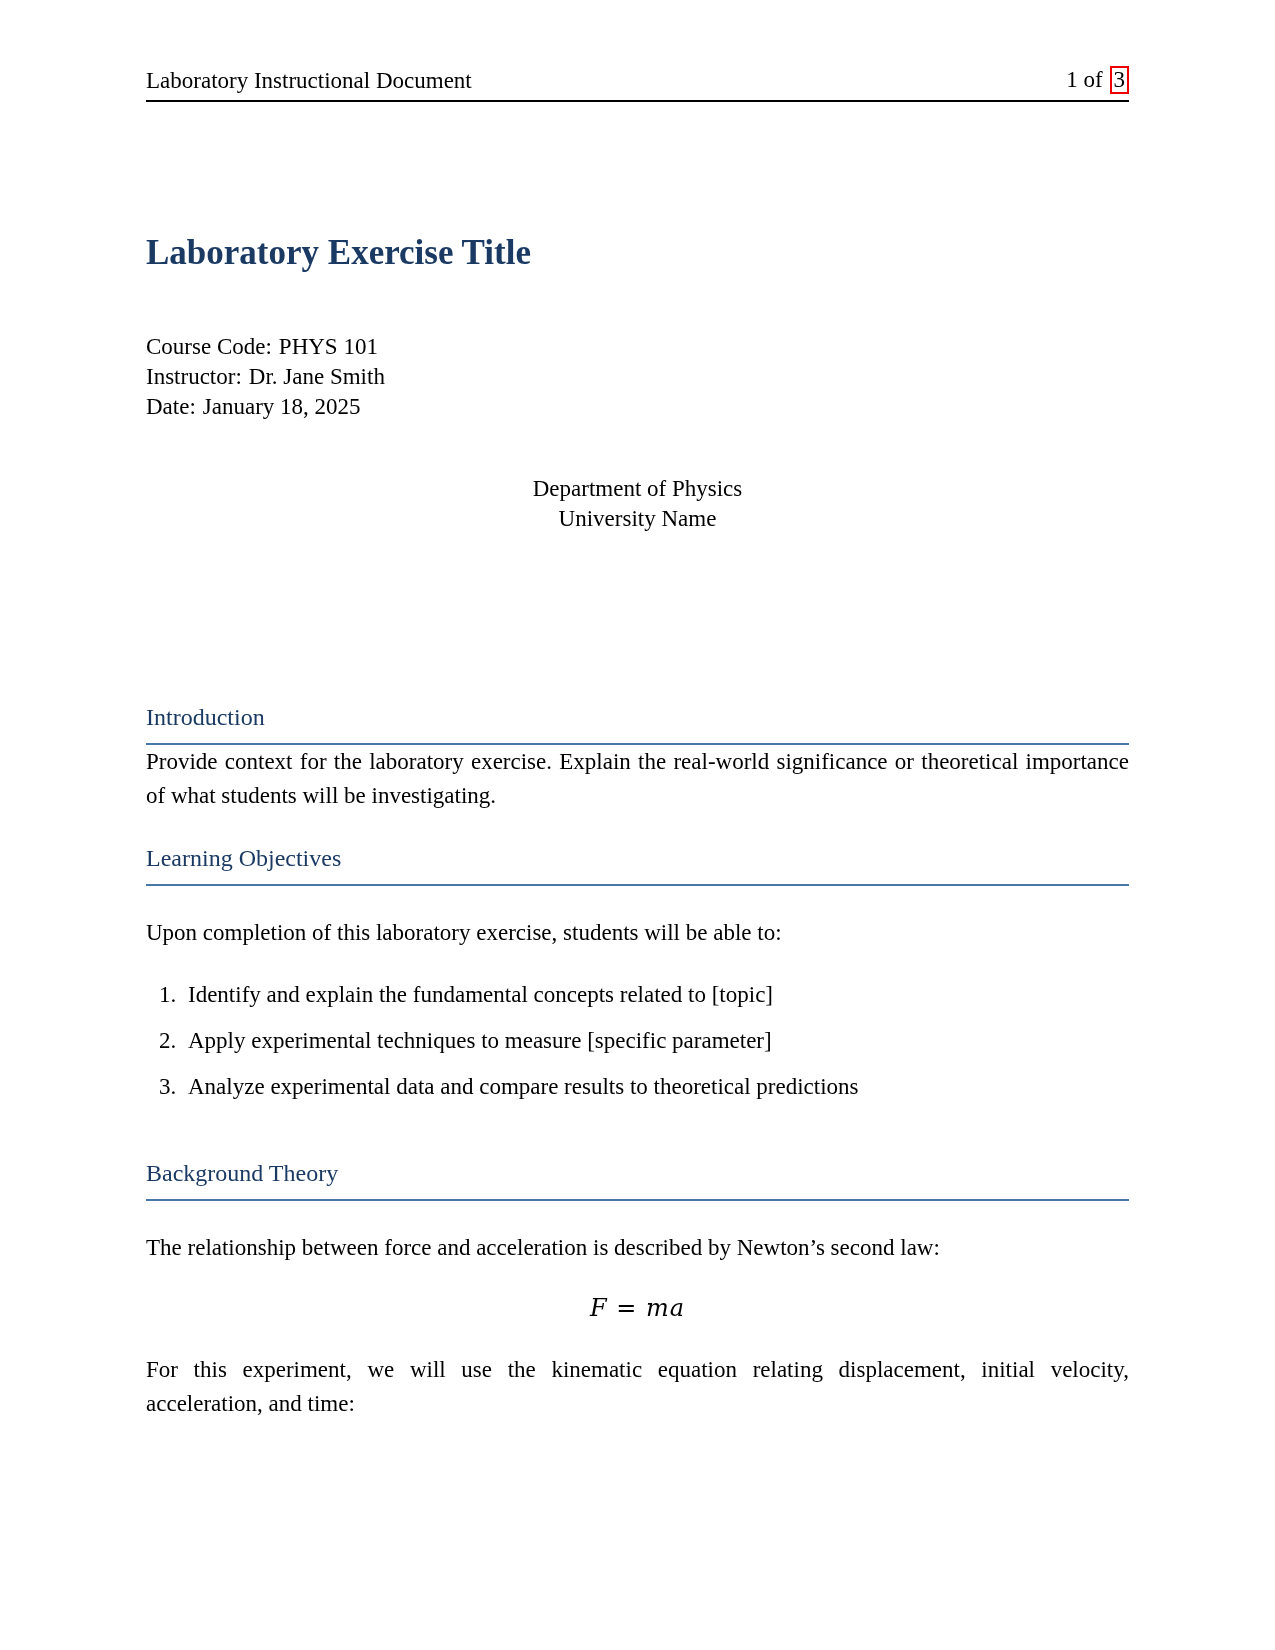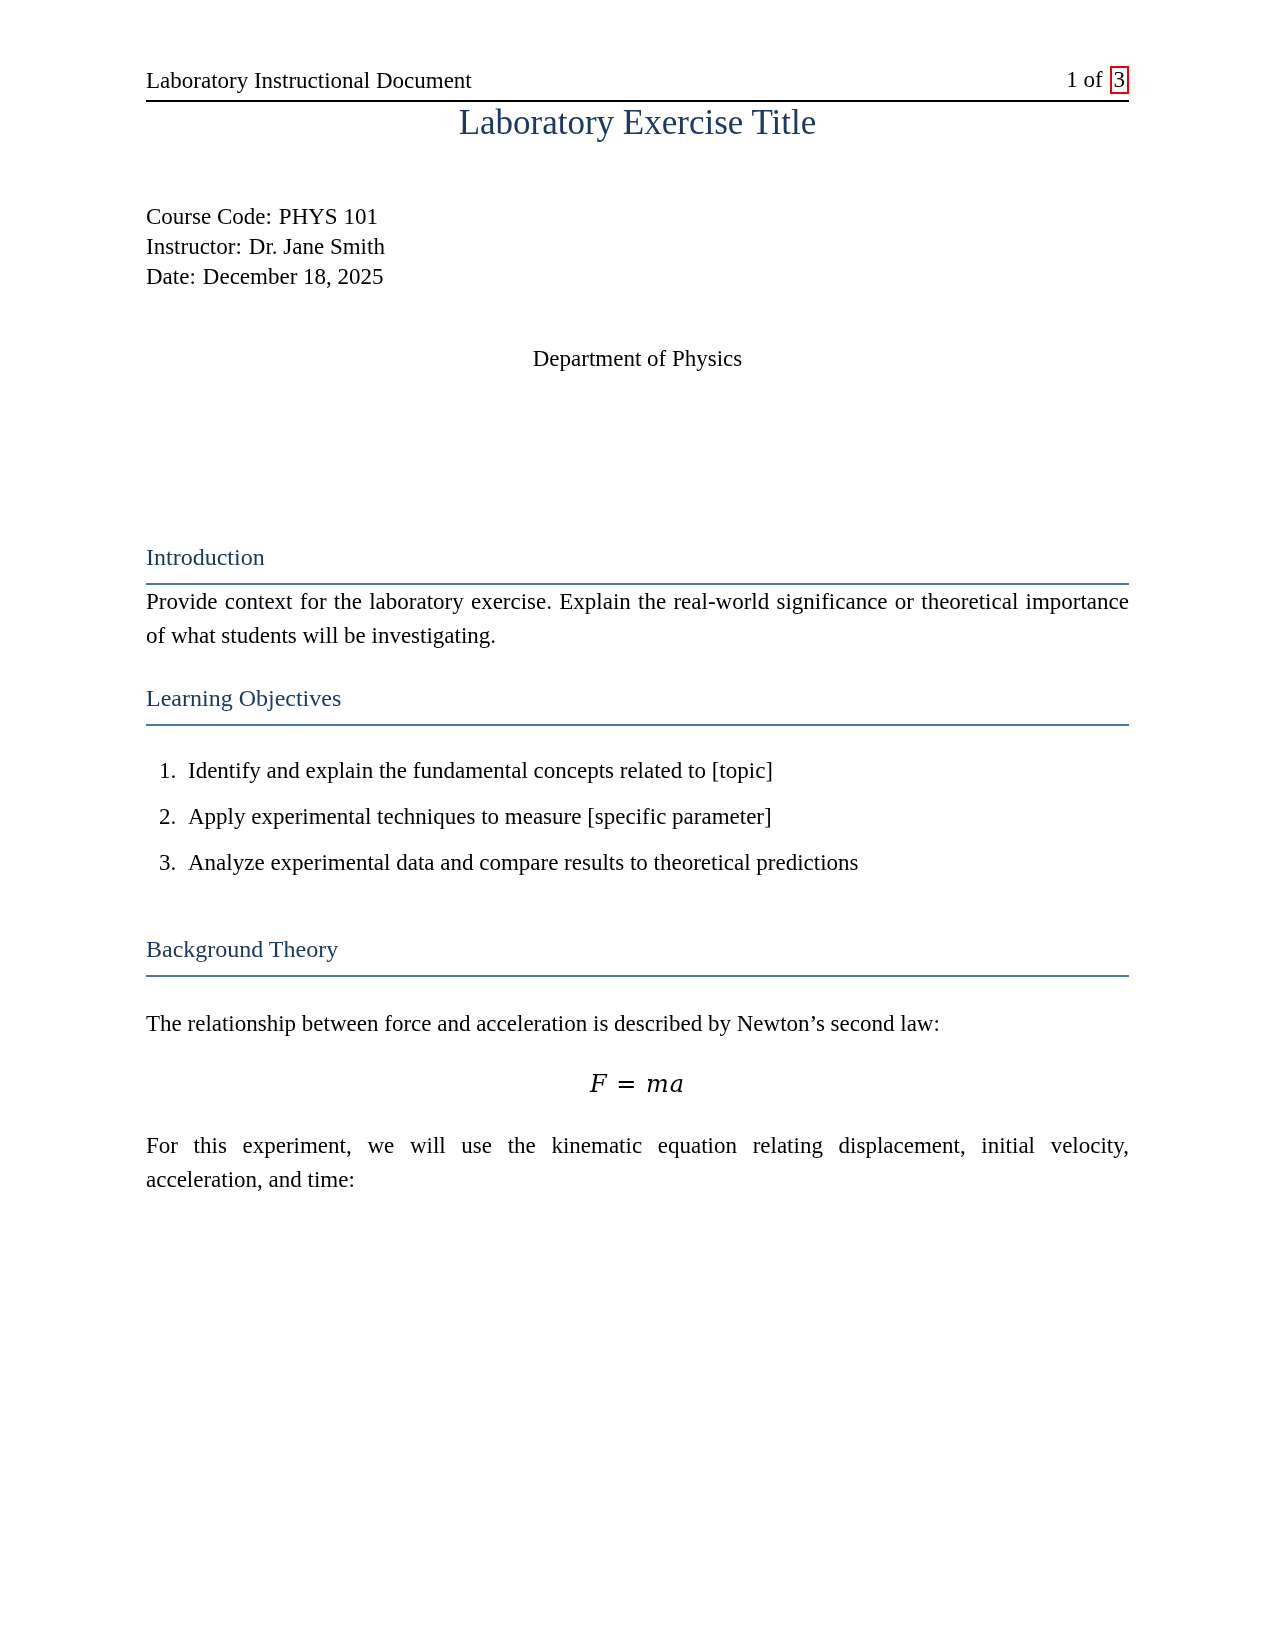--- a/index.html
+++ b/index.html
@@ -37,24 +37,24 @@
   .page-total-link {
     display: inline-block;
     border: 2px solid var(--link-red);
     padding: 0 2px;
     line-height: 24px;
     margin-left: 1px;
   }
 
   
   .doc-title {
-    text-align: center;
+    margin-top: 130px;
     font-size: 35px;
     line-height: 42px;
-    font-weight: normal;
+    font-weight: bold;
     color: var(--navy);
   }
   .info-block {
     margin-top: 58px;
     font-size: 23px;
     line-height: 30px;
   }
   .info-line .info-value { margin-left: 7px; }
   .dept-block {
     margin-top: 52px;
@@ -125,37 +125,39 @@
   <h1 class="doc-title">Laboratory Exercise Title</h1>
 
   <div class="info-block">
     <div class="info-line">
       <span>Course Code:</span><span class="info-value">PHYS 101</span>
     </div>
     <div class="info-line">
       <span>Instructor:</span><span class="info-value">Dr. Jane Smith</span>
     </div>
     <div class="info-line">
-      <span>Date:</span><span class="info-value">December 18, 2025</span>
+      <span>Date:</span><span class="info-value">January 18, 2025</span>
     </div>
   </div>
 
   <div class="dept-block">
     <div class="dept-name">Department of Physics</div>
+    <div>University Name</div>
   </div>
 
   <div class="section section-intro">
     <h2 class="section-heading">Introduction</h2>
     <hr class="section-rule">
     <p class="body-par">Provide context for the laboratory exercise. Explain the real-world significance or theoretical importance of what students will be investigating.</p>
   </div>
 
   <div class="section section-objectives">
     <h2 class="section-heading">Learning Objectives</h2>
     <hr class="section-rule">
+    <p class="body-par tight">Upon completion of this laboratory exercise, students will be able to:</p>
     <ol class="objectives-list">
       <li>Identify and explain the fundamental concepts related to [topic]</li>
       <li>Apply experimental techniques to measure [specific parameter]</li>
       <li>Analyze experimental data and compare results to theoretical predictions</li>
     </ol>
   </div>
 
   <div class="section section-theory">
     <h2 class="section-heading">Background Theory</h2>
     <hr class="section-rule">

